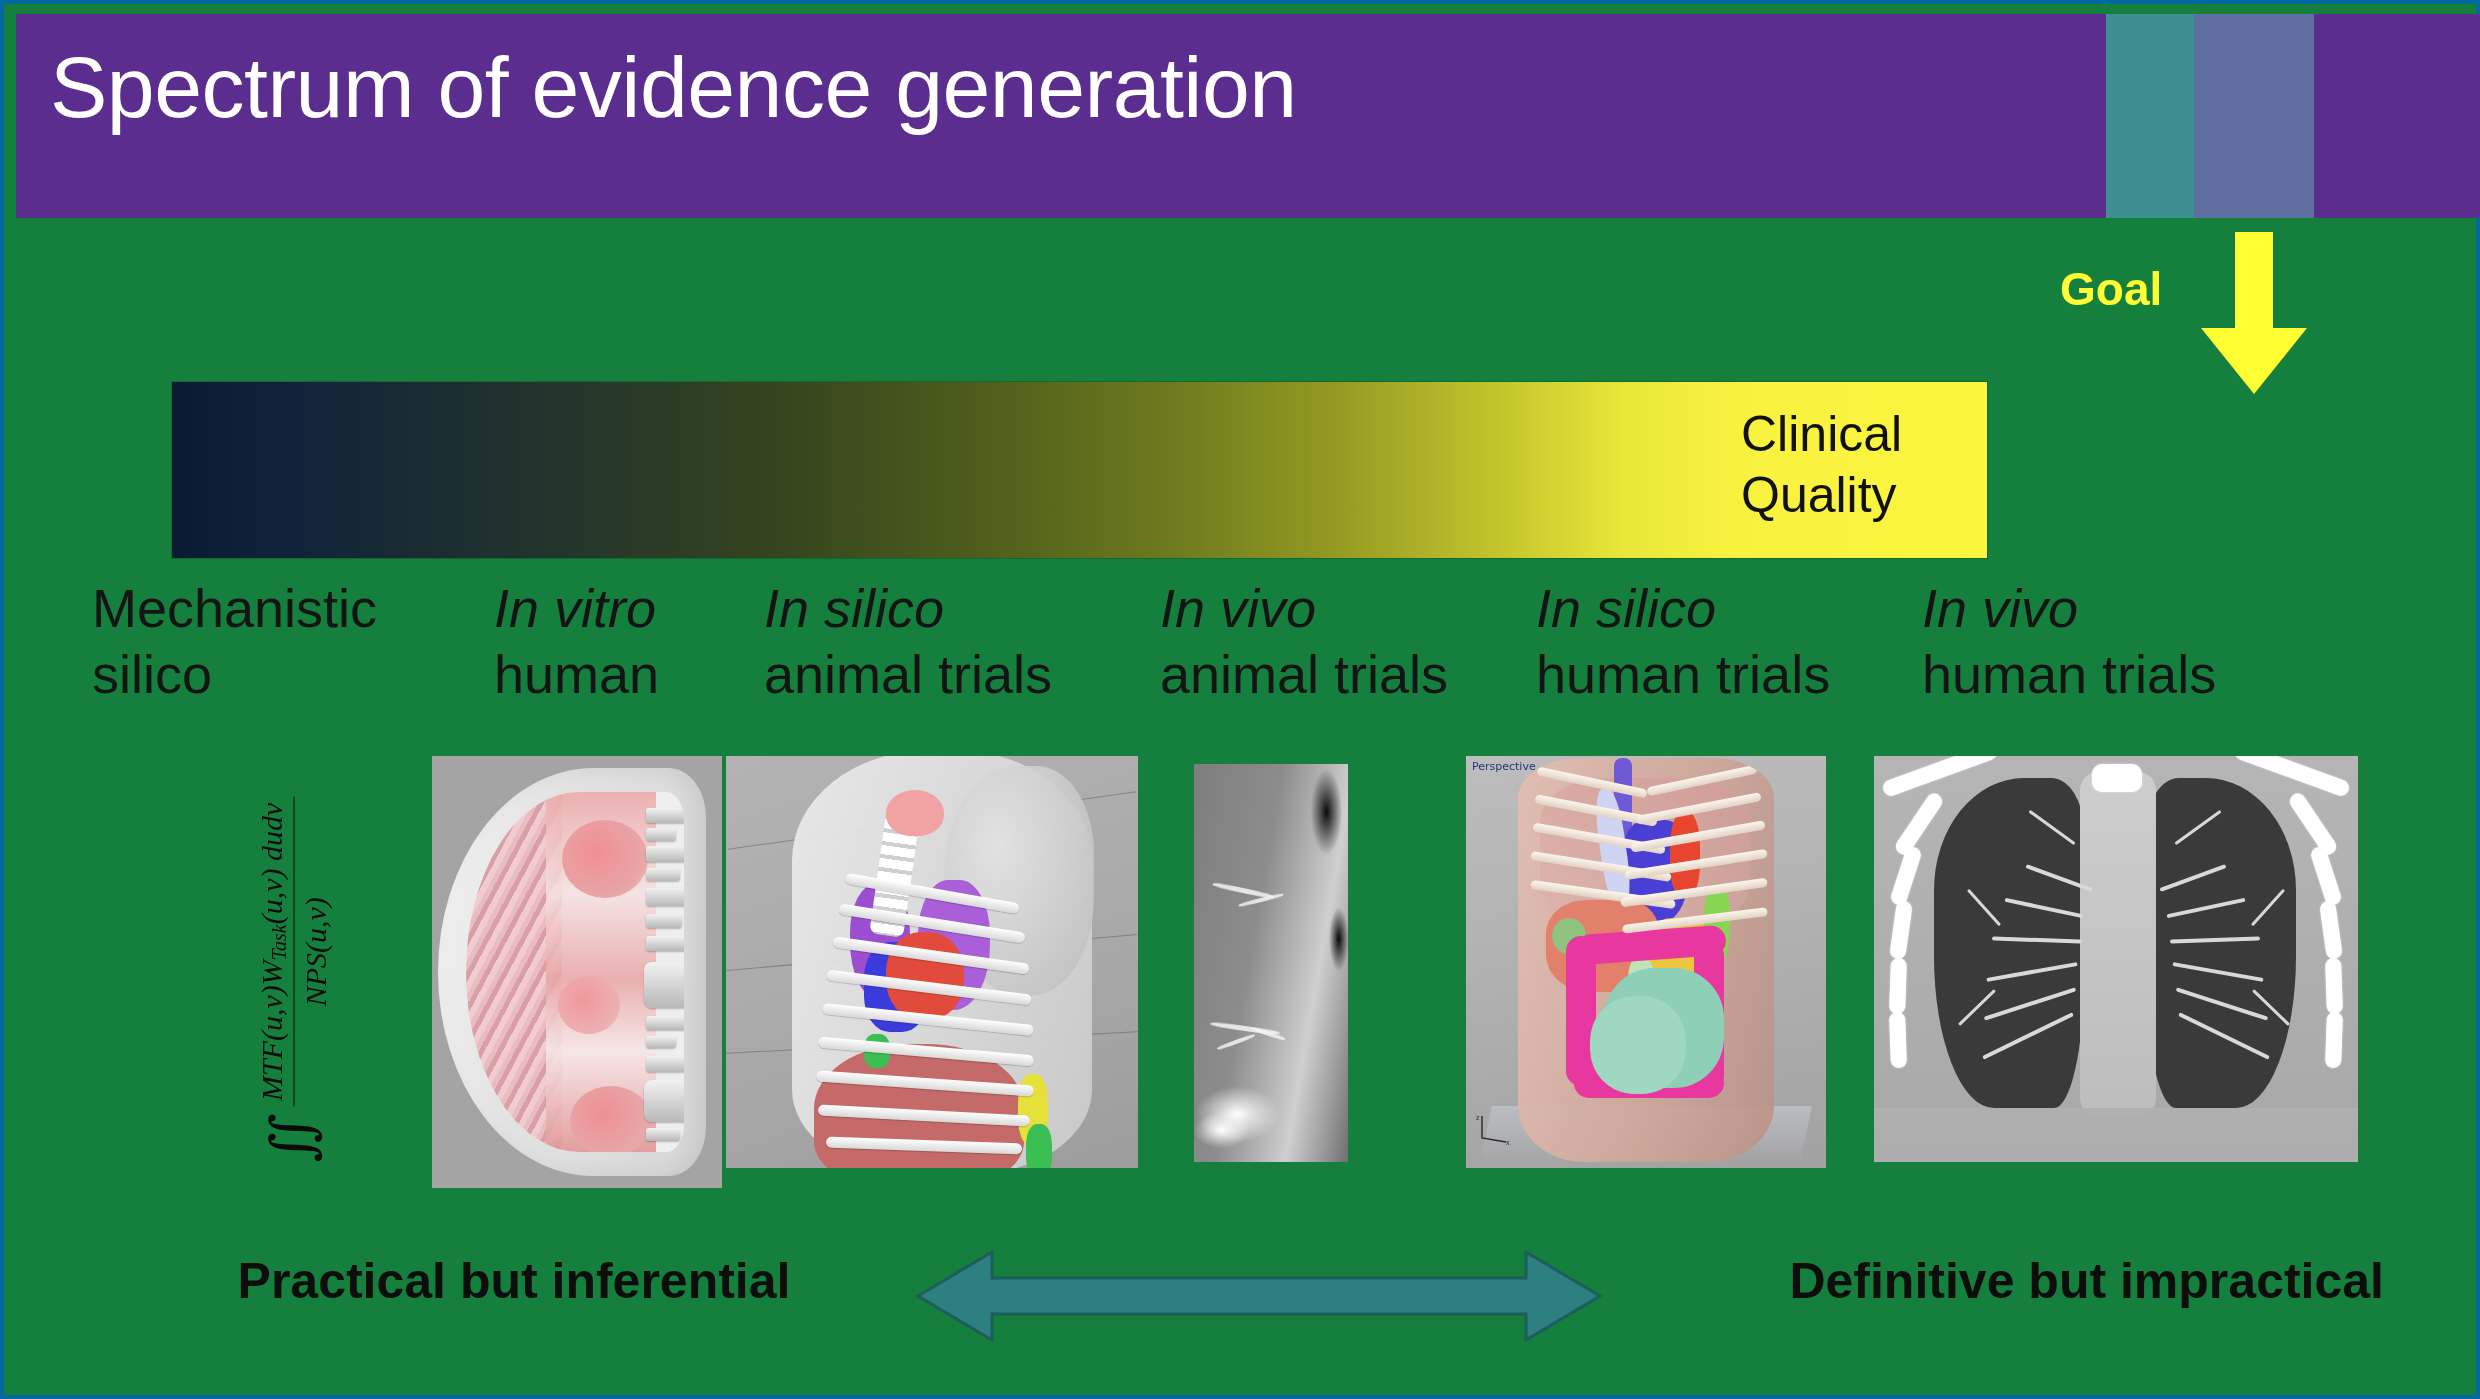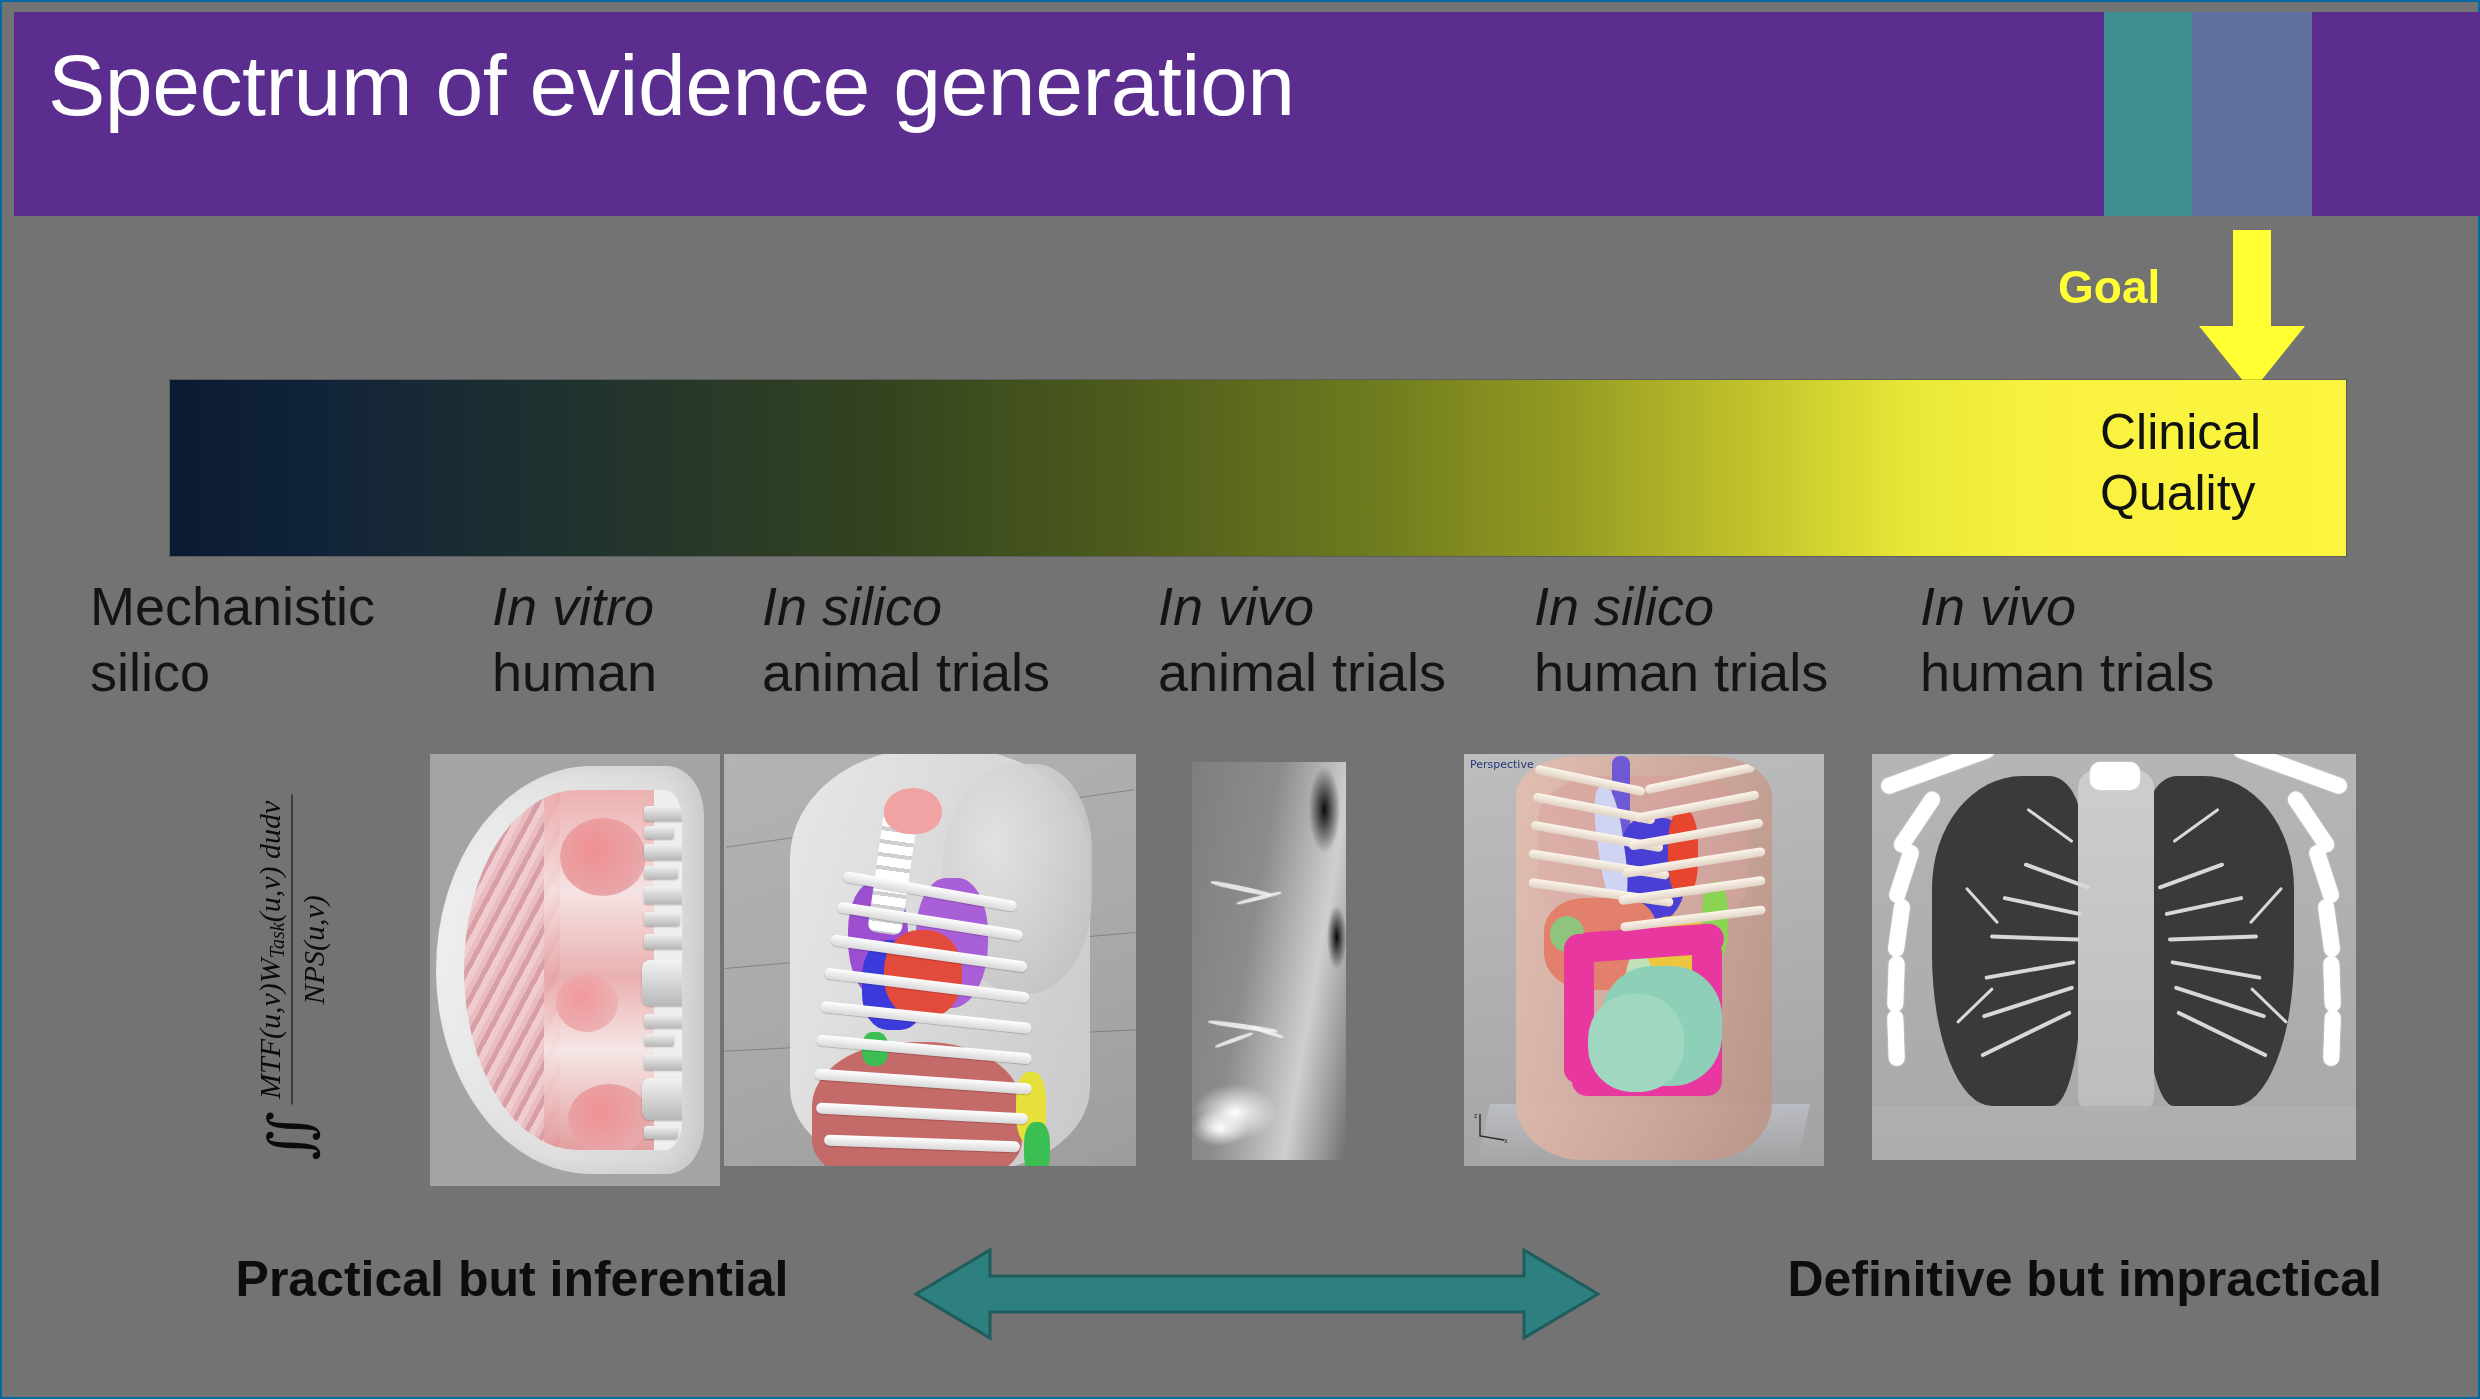--- a/index.html
+++ b/index.html
@@ -1,39 +1,39 @@
 <!DOCTYPE html>
 <html><head>
 <meta charset="utf-8">
 <style>
   html,body{margin:0;padding:0;background:#ffffff;}
   body{width:2480px;height:1399px;overflow:hidden;
        font-family:"Liberation Sans","DejaVu Sans",sans-serif;}
 
-  #slide{position:relative;width:2480px;height:1399px;background:#737373;
-         box-sizing:border-box;border:2px solid #0369a1;}
+  #slide{position:relative;width:2480px;height:1399px;background:#15803d;
+         box-sizing:border-box;border:4px solid #0369a1;}
 
   
   #header-banner{position:absolute;left:12px;top:10px;width:2456px;height:204px;}
   .band{position:absolute;top:0;height:100%;}
   #band-title{left:0;width:2090px;background:#5b2d8e;}
   #band-teal{left:2090px;width:88px;background:#3e8f90;}
   #band-slate{left:2178px;width:120px;background:#5f6fa0;}
   #band-purple2{left:2298px;width:170px;background:#5b2d8e;}
   #title-text{position:absolute;left:34px;top:30px;width:1960px;
               color:#ffffff;font-size:86px;line-height:1.0;letter-spacing:-0.5px;
               font-weight:400;white-space:nowrap;}
 
   
   #goal-label{position:absolute;left:2056px;top:262px;color:#ffff33;
               font-size:46px;font-weight:bold;line-height:1;}
   #goal-arrow{position:absolute;left:2197px;top:228px;width:106px;height:162px;}
 
   
-  #gradient-bar{position:absolute;left:168px;top:378px;width:2176px;height:176px;
+  #gradient-bar{position:absolute;left:168px;top:378px;width:1815px;height:176px;
     background:linear-gradient(to right,
       #0a1a33 0%, #10223a 6%, #1b2c33 14%, #24362b 22%,
       #34441f 33%, #4d5c1c 44%, #6d7a1e 55%, #939a22 64%,
       #c3c42c 73%, #e8e738 80%, #f8f23f 86%, #fcf53f 100%);
     box-shadow:0 0 0 1px rgba(0,0,0,.18);}
   #clinical-quality{position:absolute;right:16px;top:22px;width:230px;
                     color:#111111;font-size:50px;line-height:1.22;text-align:left;}
 
   
   #stage-labels{position:absolute;left:60px;top:572px;width:2350px;height:148px;}

